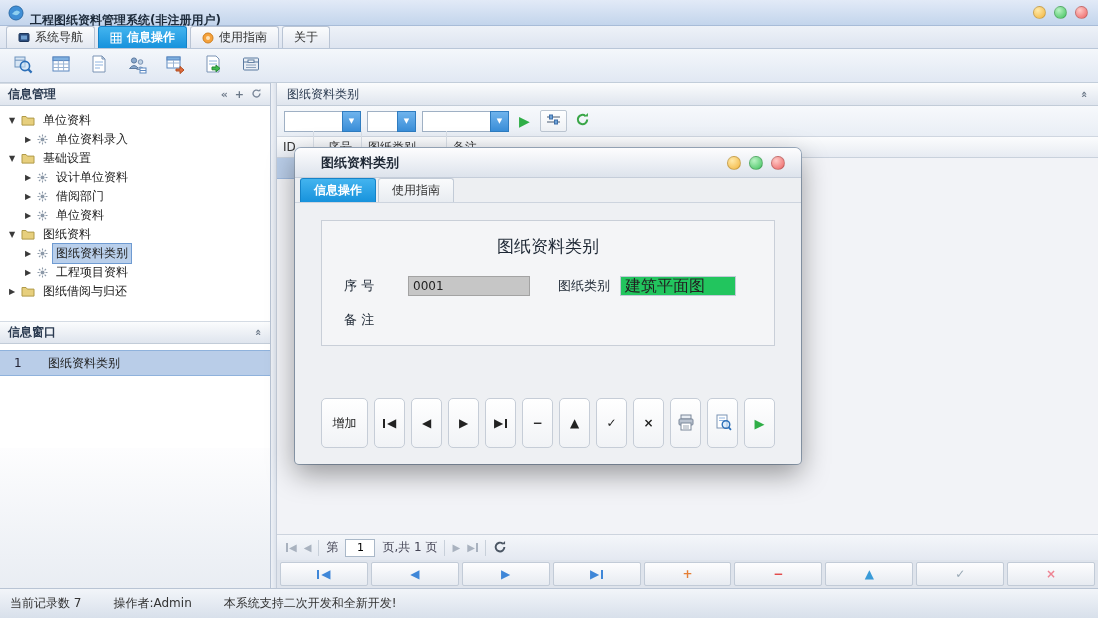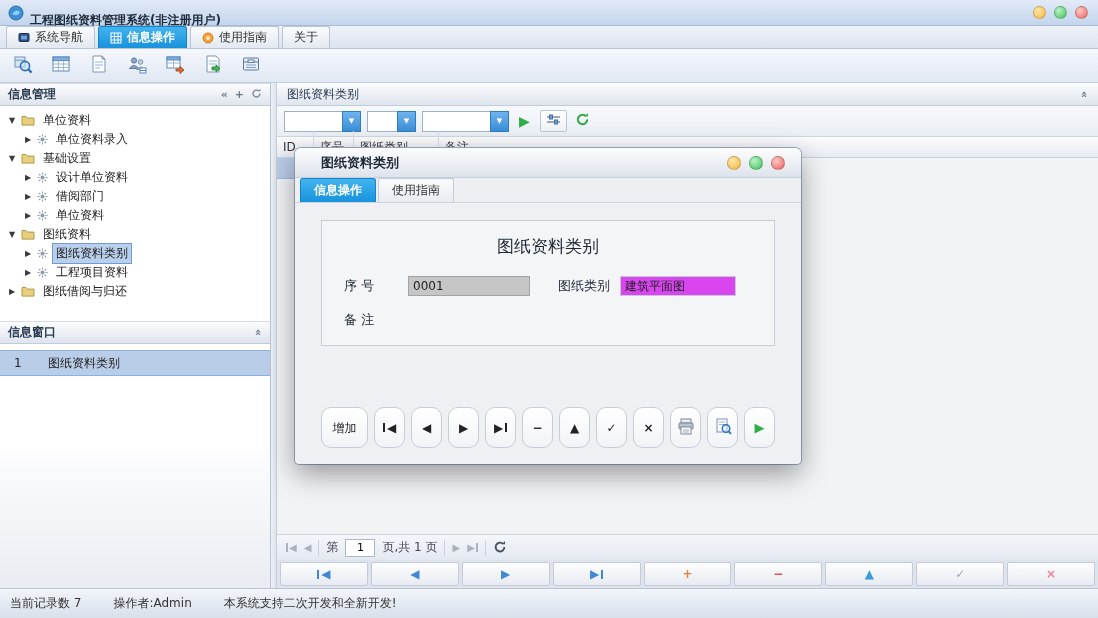--- a/index.html
+++ b/index.html
@@ -74,21 +74,21 @@
     color:#fff;font-size:7px;display:flex;align-items:center;justify-content:center;cursor:pointer;}
   .w58{width:58px;} .w30{width:30px;} .w68{width:68px;}
   .playbtn{color:#2fae47;font-size:14px;padding:0 4px;cursor:pointer;line-height:1;}
   .smallbtn{width:27px;height:22px;background:linear-gradient(#ffffff,#eef1f5);border:1px solid #bcc6d2;
     border-radius:2px;display:flex;align-items:center;justify-content:center;}
   .refreshbtn{display:flex;align-items:center;cursor:pointer;padding:0 2px;}
 
   .grid-hdr{height:21px;flex:0 0 21px;background:linear-gradient(#fbfcfd,#e7ebf2);
     border-bottom:1px solid #c9d1dc;display:flex;align-items:center;color:#333;}
   .grid-hdr .col{padding:16px 6px;border-right:1px solid #d8dee6;height:100%;display:flex;align-items:center;cursor:pointer;}
-  .col-id{width:37px;} .col-seq{width:40px;} .col-cat{width:85px;} .col-note{flex:1;border-right:none!important;}
+  .col-id{width:37px;} .col-seq{width:40px;margin-left:8px;} .col-cat{width:85px;} .col-note{flex:1;border-right:none!important;}
 
   .grid-body{flex:1;background:#f2f3f7;position:relative;overflow:hidden;}
   .grid-row.selected{height:21px;width:520px;background:#b9cde8;border-bottom:1px solid #9fbadf;cursor:pointer;}
 
   .pager{height:26px;flex:0 0 26px;background:linear-gradient(#f4f6fa,#e4e9f1);border-top:1px solid #cdd4de;
     display:flex;align-items:center;gap:7px;padding:0 9px;color:#445;}
   .pbtn{display:flex;align-items:center;gap:1px;font-size:10px;cursor:pointer;line-height:1;}
   .pbtn.dis{color:#a9b2bf;}
   .vbar{width:2px;height:9px;background:currentColor;display:inline-block;}
   .sep{width:1px;height:16px;background:#c8d0da;}
@@ -124,27 +124,27 @@
   .dlg-tab.active{background:linear-gradient(#43b4ef,#1792dc);color:#fff;font-weight:bold;border-color:#1583c8;}
   .dlg-body{flex:1;display:flex;flex-direction:column;}
   .groupbox{margin:17px 26px 0;background:#f4f5f7;border:1px solid #c9cfd8;padding:14px 22px 16px;}
   .gb-title{text-align:center;font-size:17px;color:#1e2835;margin-bottom:18px;}
   .frow{display:flex;align-items:center;margin-bottom:15px;}
   .frow:last-child{margin-bottom:0;}
   .flabel{font-size:13px;color:#1e2835;width:64px;flex:0 0 64px;}
   .flabel.cat{width:62px;flex:0 0 62px;margin-left:28px;}
   .field-gray{width:122px;height:20px;background:#c6c6c6;border:1px solid #a3a3a3;
     padding:0 4px;display:flex;align-items:center;font-size:12px;color:#222;}
-  .field-white{height:20px;background:#d946ef;border:1px solid #c2cbd7;padding:0 4px;
-    display:flex;align-items:center;font-size:12px;color:#222;}
+  .field-white{height:20px;background:#22c55e;border:1px solid #c2cbd7;padding:0 4px;
+    display:flex;align-items:center;font-size:16px;color:#222;}
   .cat-field{width:116px;}
   .remark-field{flex:1;height:40px;align-items:flex-start;padding-top:2px;}
   .dlg-btns{display:flex;gap:6px;align-items:center;padding:0 26px 16px;margin-top:auto;}
-  .dbtn{width:31px;height:41px;background:linear-gradient(#ffffff,#f1f3f6);border:1px solid #c6cdd7;
-    border-radius:10px;display:flex;align-items:center;justify-content:center;gap:2px;
+  .dbtn{width:31px;height:50px;background:linear-gradient(#ffffff,#f1f3f6);border:1px solid #c6cdd7;
+    border-radius:5px;display:flex;align-items:center;justify-content:center;gap:2px;
     font-size:12px;font-weight:bold;line-height:1;color:#222;}
   .dbtn.add{width:47px;font-weight:normal;font-size:12px;}
 </style>
 </head>
 <body>
 
 <div class="app">
 
   <div class="titlebar">
     <span style="display:flex;">

